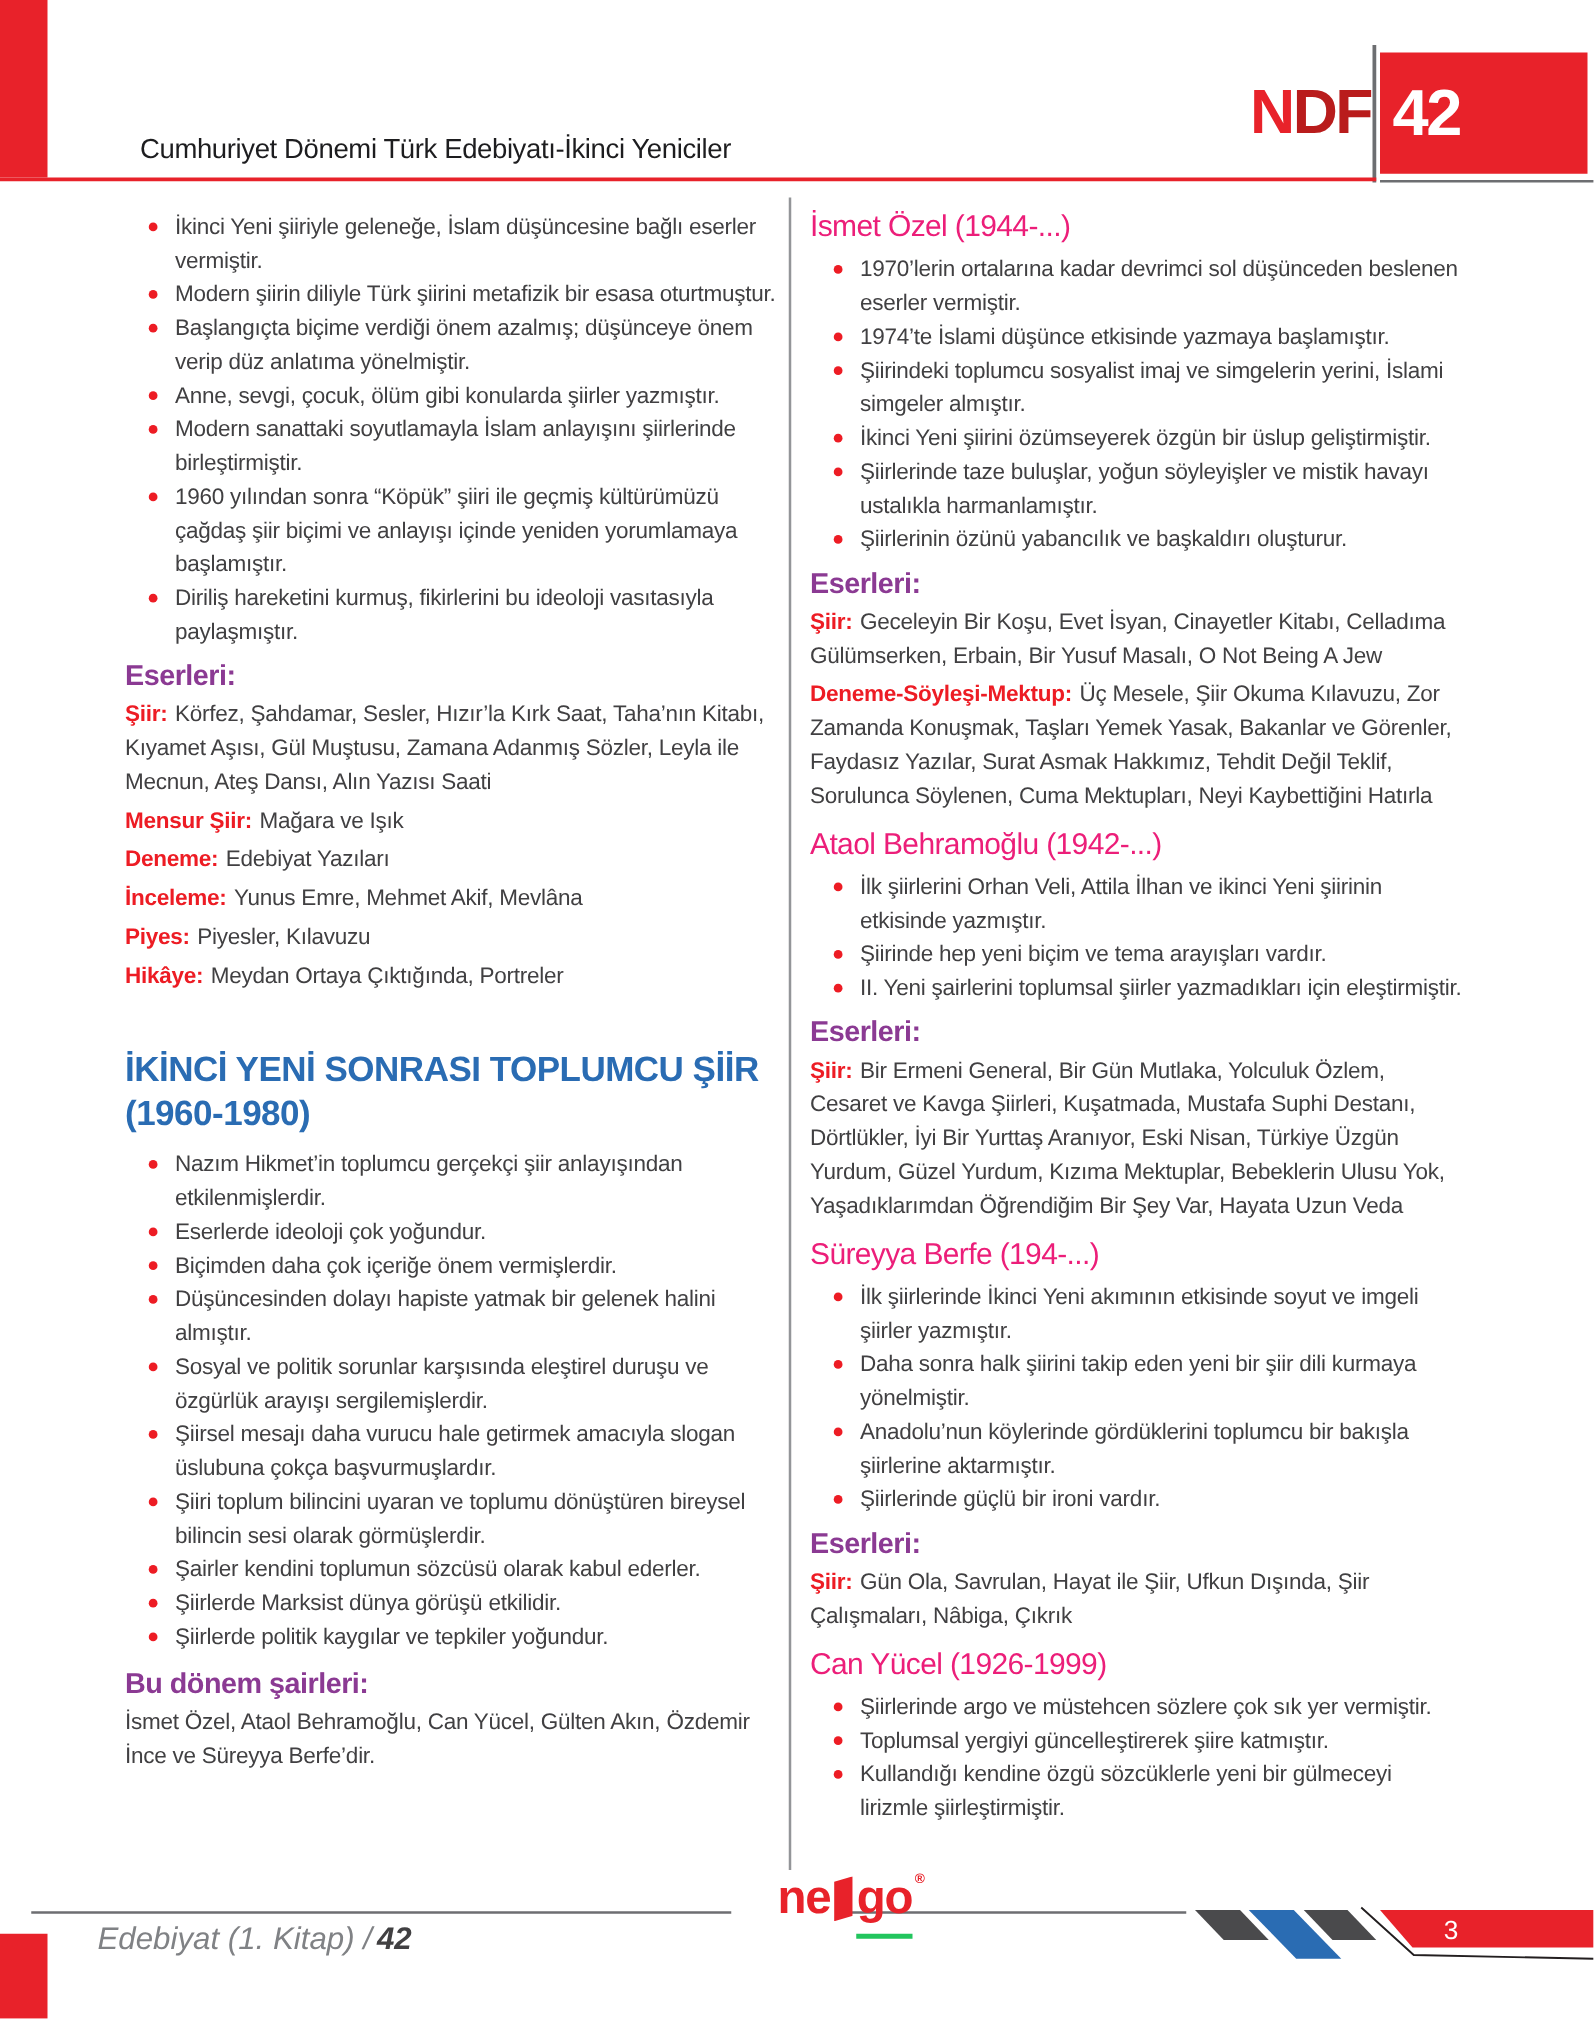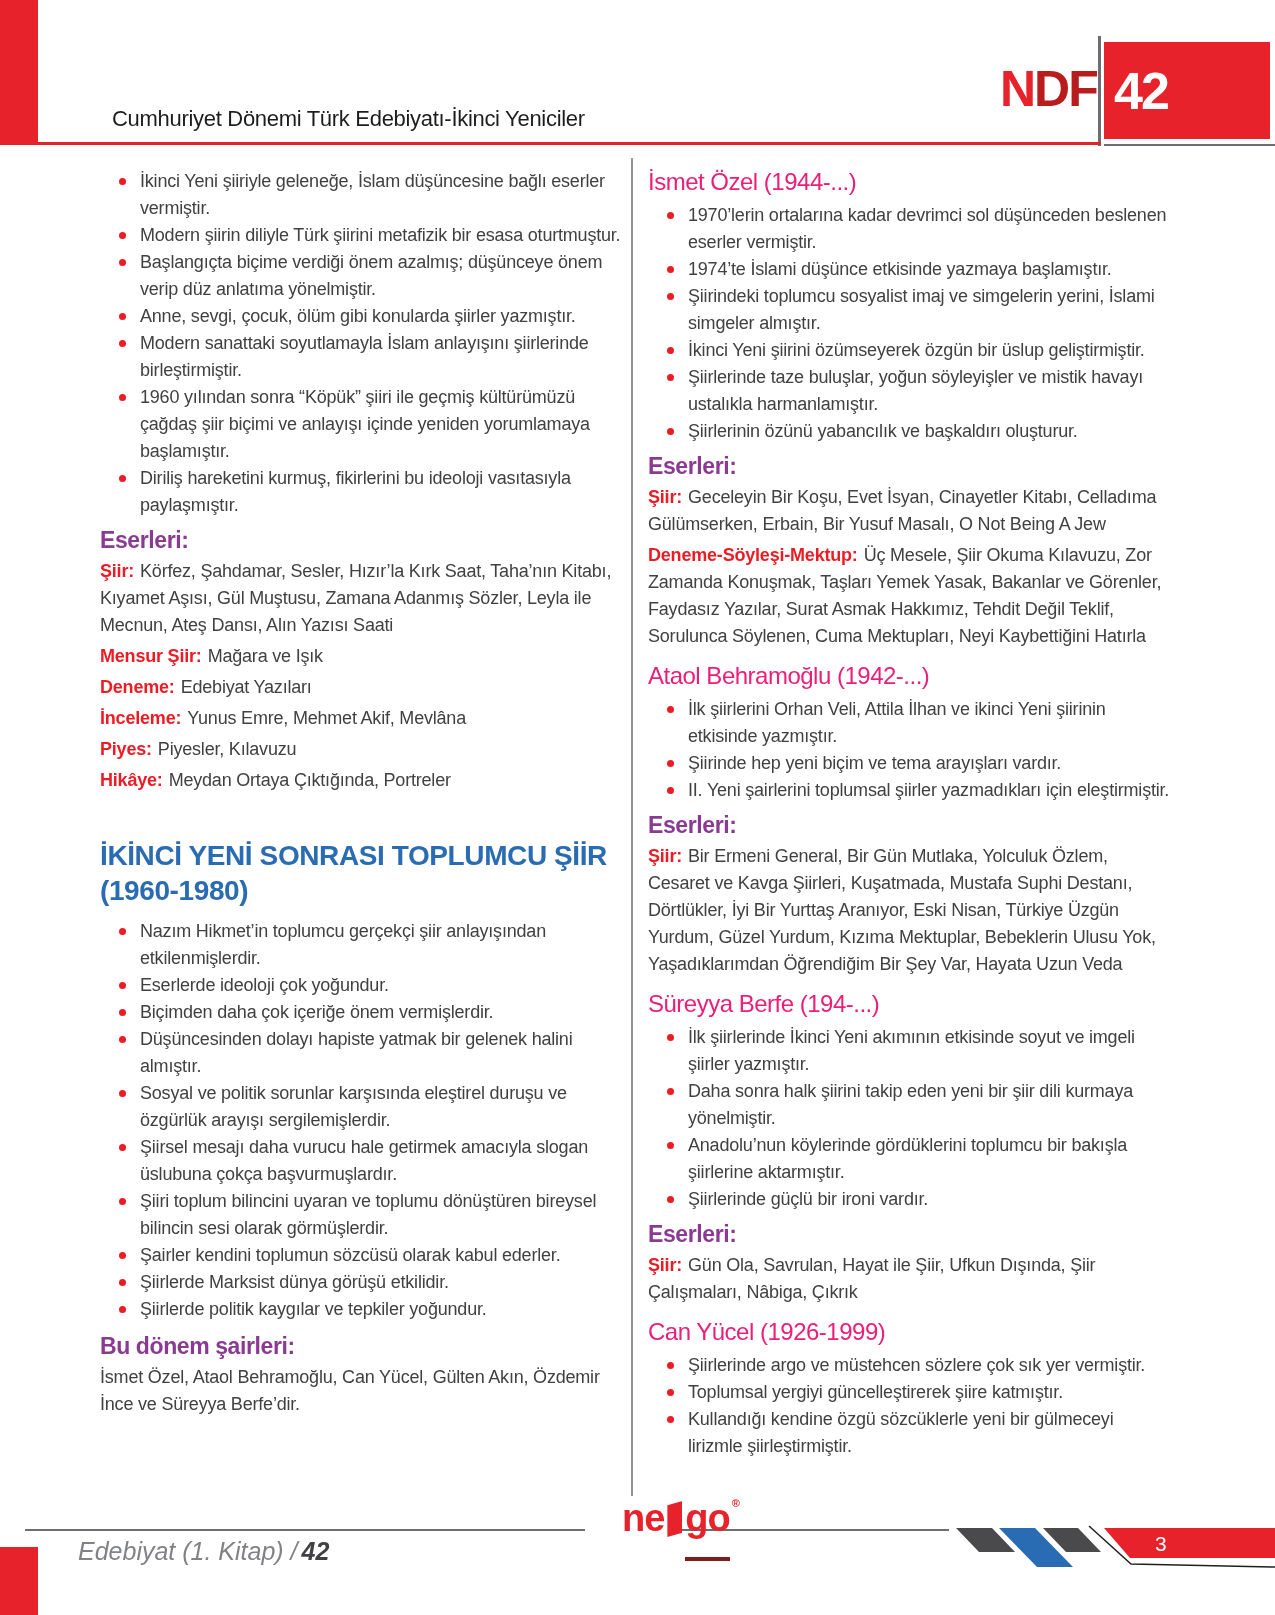--- a/index.html
+++ b/index.html
@@ -74,21 +74,21 @@
   .footer-book { position: absolute; left: 78px; top: 1537px; font-size: 25px; }
   .fb-italic { font-style: italic; color: #808285; }
   .fb-num { font-style: italic; font-weight: 700; color: #414042; margin-left: 4px; }
 
   .nego { position: absolute; left: 583px; top: 1499px; display: flex; align-items: flex-start; color: #e8222a; margin-left: 39px; }
   .nego-ne, .nego-go { font-size: 38px; font-weight: 700; line-height: 1; letter-spacing: -1px; }
   .nego-book {
     width: 15px; height: 36px; margin: 2px 3px 0 3px; background: #e8222a;
     clip-path: polygon(0 12%, 100% 0, 100% 88%, 0 100%);
   }
-  .nego-go { border-bottom: 4px solid #7f1d1d; padding-bottom: 20px; }
+  .nego-go { border-bottom: 4px solid #22c55e; padding-bottom: 10px; }
   .nego-r { font-size: 11px; font-weight: 700; margin: -2px 0 0 2px; }
 
   .bar-bottom { position: absolute; left: 0; top: 1547px; width: 38px; height: 68px; background: #e8222a; }
   .footer-deco { position: absolute; left: 950px; top: 1524px; }
   .footer-deco text { font-family: "Liberation Sans", sans-serif; }
 </style>
 </head>
 <body>
 
 <div class="page">

